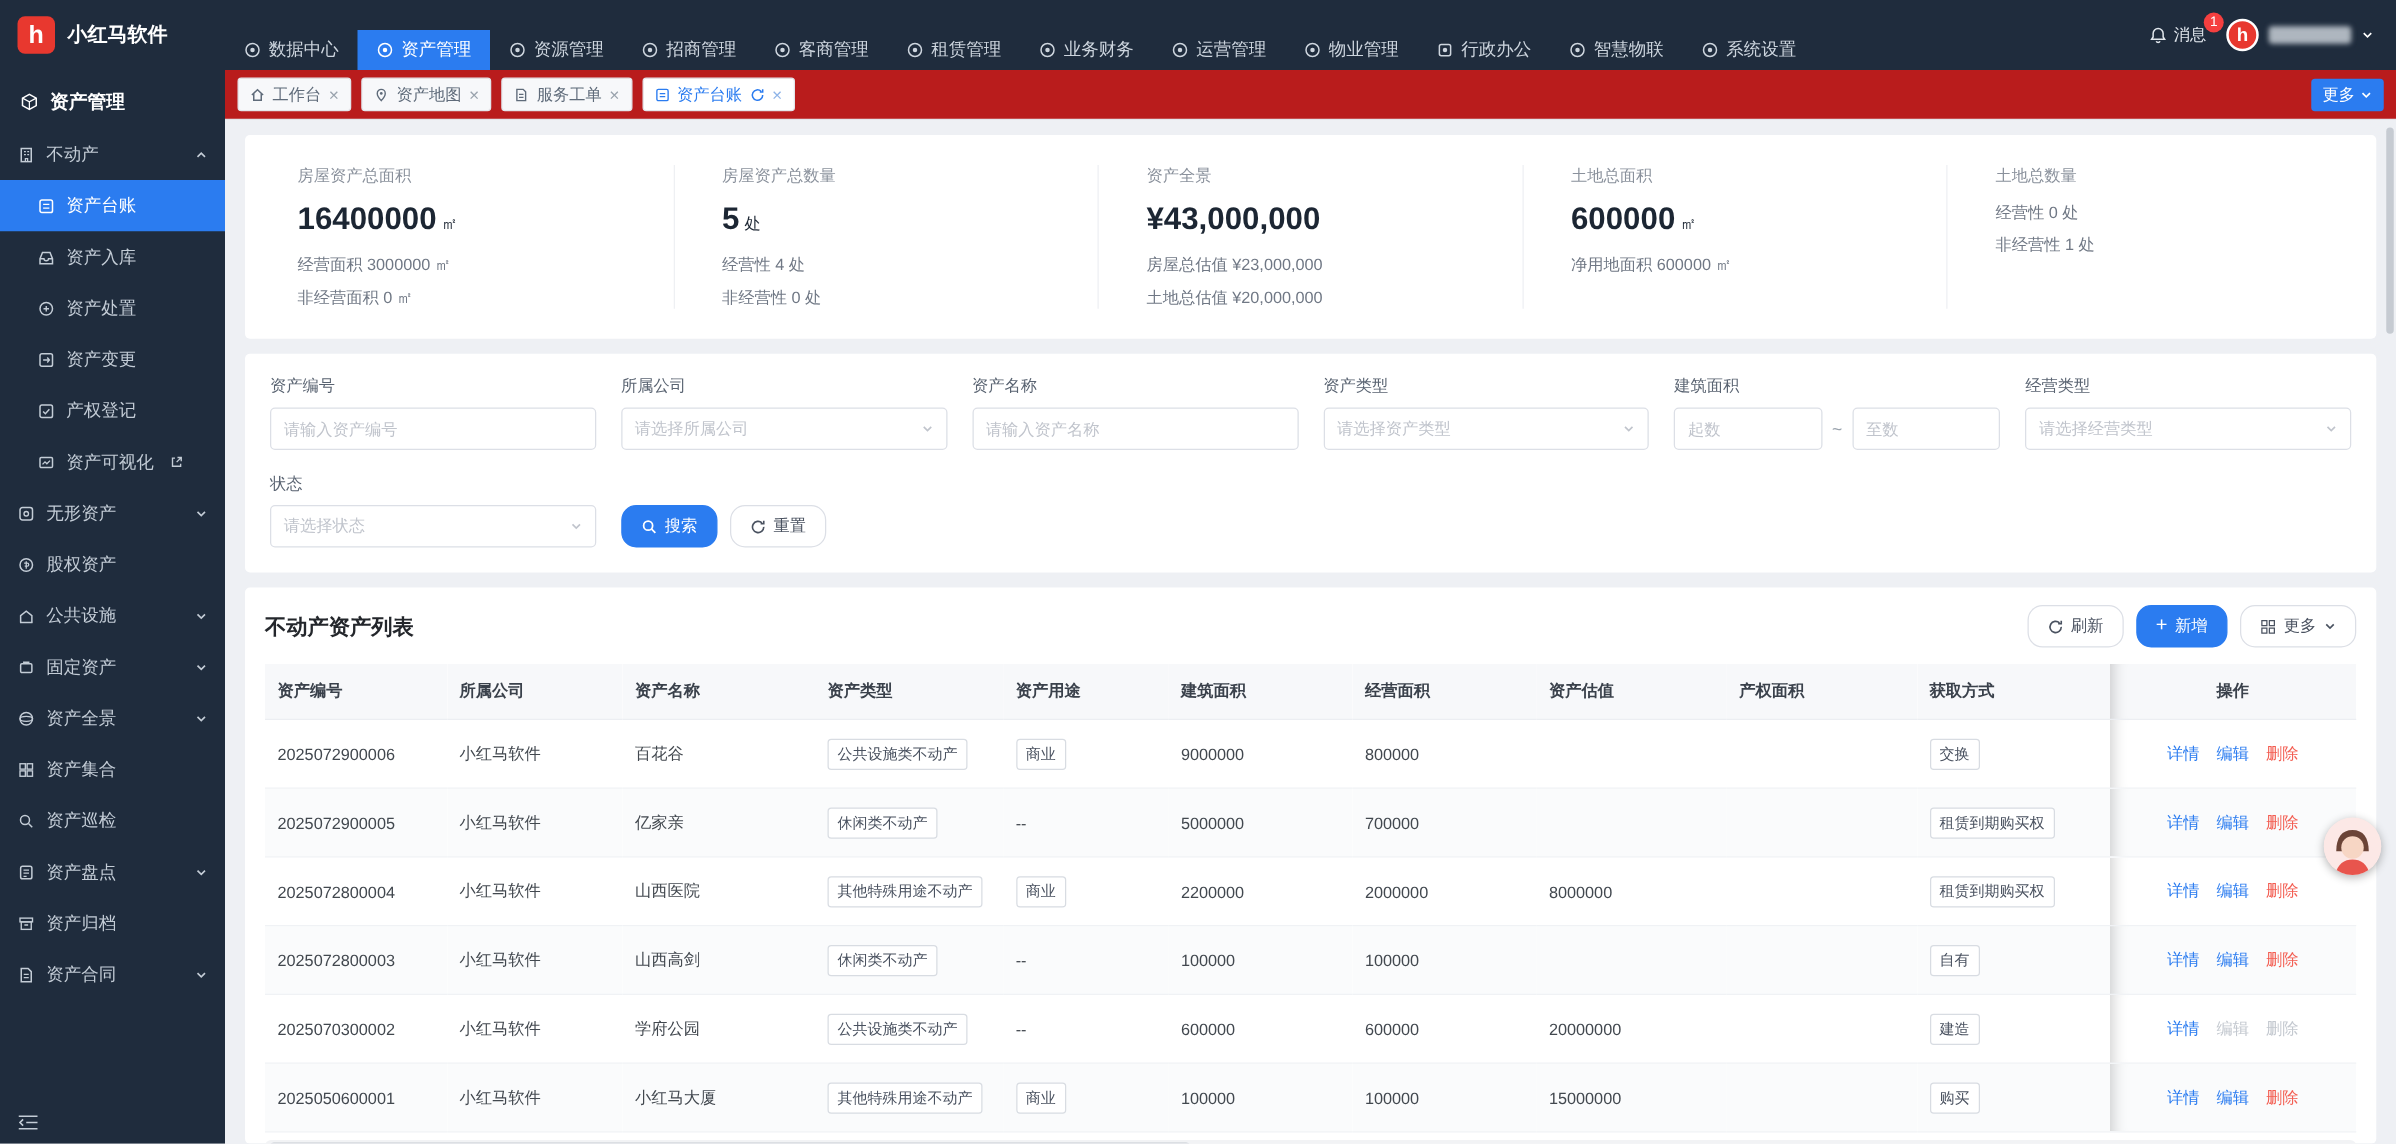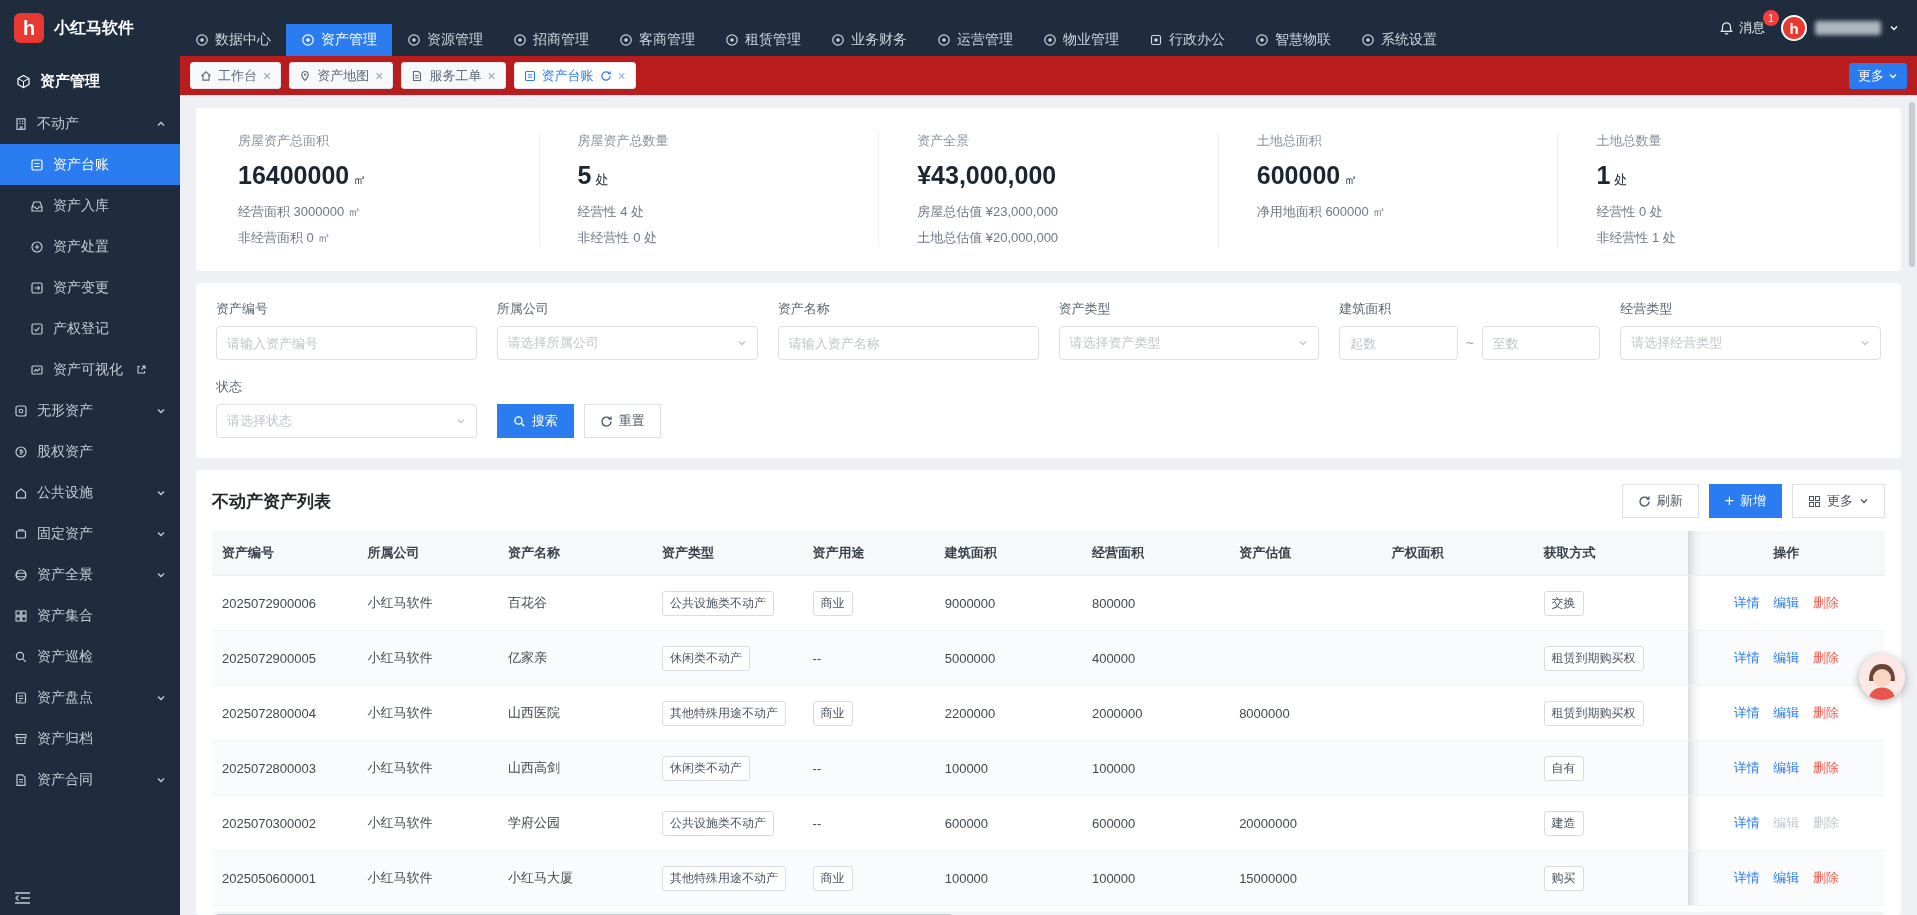--- a/index.html
+++ b/index.html
@@ -69,21 +69,21 @@
   .ffield label { display:block; color:#5a6472; font-size:13px; margin-bottom:8px; }
   .input { height:34px; width:100%; border:1px solid #dcdfe6; border-radius:4px; padding:0 10px; font-size:13px;
            color:#ef4444; background:#fff; outline:none; font-family:inherit; }
   .input::placeholder { color:#c0c4cc; }
   .select { height:34px; width:100%; border:1px solid #dcdfe6; border-radius:4px; padding:0 10px; font-size:13px;
             color:#c0c4cc; background:#fff; display:flex; align-items:center; justify-content:space-between; cursor:pointer; }
   .select .chev { color:#c0c4cc; }
   .range { display:flex; align-items:center; gap:8px; }
   .range-sep { color:#9aa3ad; }
   .btnrow { display:flex; align-items:flex-end; gap:10px; }
-  .btn { height:34px; padding:0 15px; border-radius:0; display:inline-flex; align-items:center; gap:6px; font-size:13px;
+  .btn { height:34px; padding:0 15px; border-radius:12px; display:inline-flex; align-items:center; gap:6px; font-size:13px;
          cursor:pointer; border:1px solid #dcdfe6; background:#fff; color:#4a5260; white-space:nowrap; }
   .btn.primary { background:var(--primary); border-color:var(--primary); color:#fff; }
 
   
   .tablecard { flex:1; display:flex; flex-direction:column; overflow:hidden; padding:14px 16px 0; position:relative; }
   .tc-head { display:flex; align-items:center; margin-bottom:13px; flex:none; }
   .tc-title { font-size:17px; font-weight:bold; color:#23262b; }
   .tc-actions { margin-left:auto; display:flex; gap:10px; }
   table { width:100%; border-collapse:collapse; table-layout:fixed; font-size:13px; }
   thead th { background:#f7f8fa; text-align:left; padding:13px 10px; color:#3a414b; font-weight:bold;
@@ -453,21 +453,20 @@
           <div class="stat-line">土地总估值 ¥20,000,000</div>
         </div>
         <div class="stat">
           <div class="stat-title">土地总面积</div>
           <div class="stat-value"><span>600000</span><span class="stat-unit">㎡</span></div>
           <div class="stat-line">净用地面积 600000 ㎡</div>
           <div class="stat-line"></div>
         </div>
         <div class="stat">
           <div class="stat-title">土地总数量</div>
-          <div class="stat-value"><span>1</span><span class="stat-unit">处</span></div>
           <div class="stat-line">经营性 0 处</div>
           <div class="stat-line">非经营性 1 处</div>
         </div>
       </section>
 
       <section class="card filter">
         <div class="filter-grid">
           <div class="ffield">
             <label>资产编号</label>
             <input class="input" placeholder="请输入资产编号" style="">
@@ -615,21 +614,21 @@
                 <a class="link danger">删除</a>
               </td>
             </tr>
             <tr>
               <td>2025072900005</td>
               <td>小红马软件</td>
               <td>亿家亲</td>
               <td><span class="tag">休闲类不动产</span></td>
               <td>--</td>
               <td>5000000</td>
-              <td>400000</td>
+              <td>700000</td>
               <td></td>
               <td></td>
               <td><span class="tag">租赁到期购买权</span></td>
               <td class="op">
                 <a class="link">详情</a>
                 <a class="link">编辑</a>
                 <a class="link danger">删除</a>
               </td>
             </tr>
             <tr>

